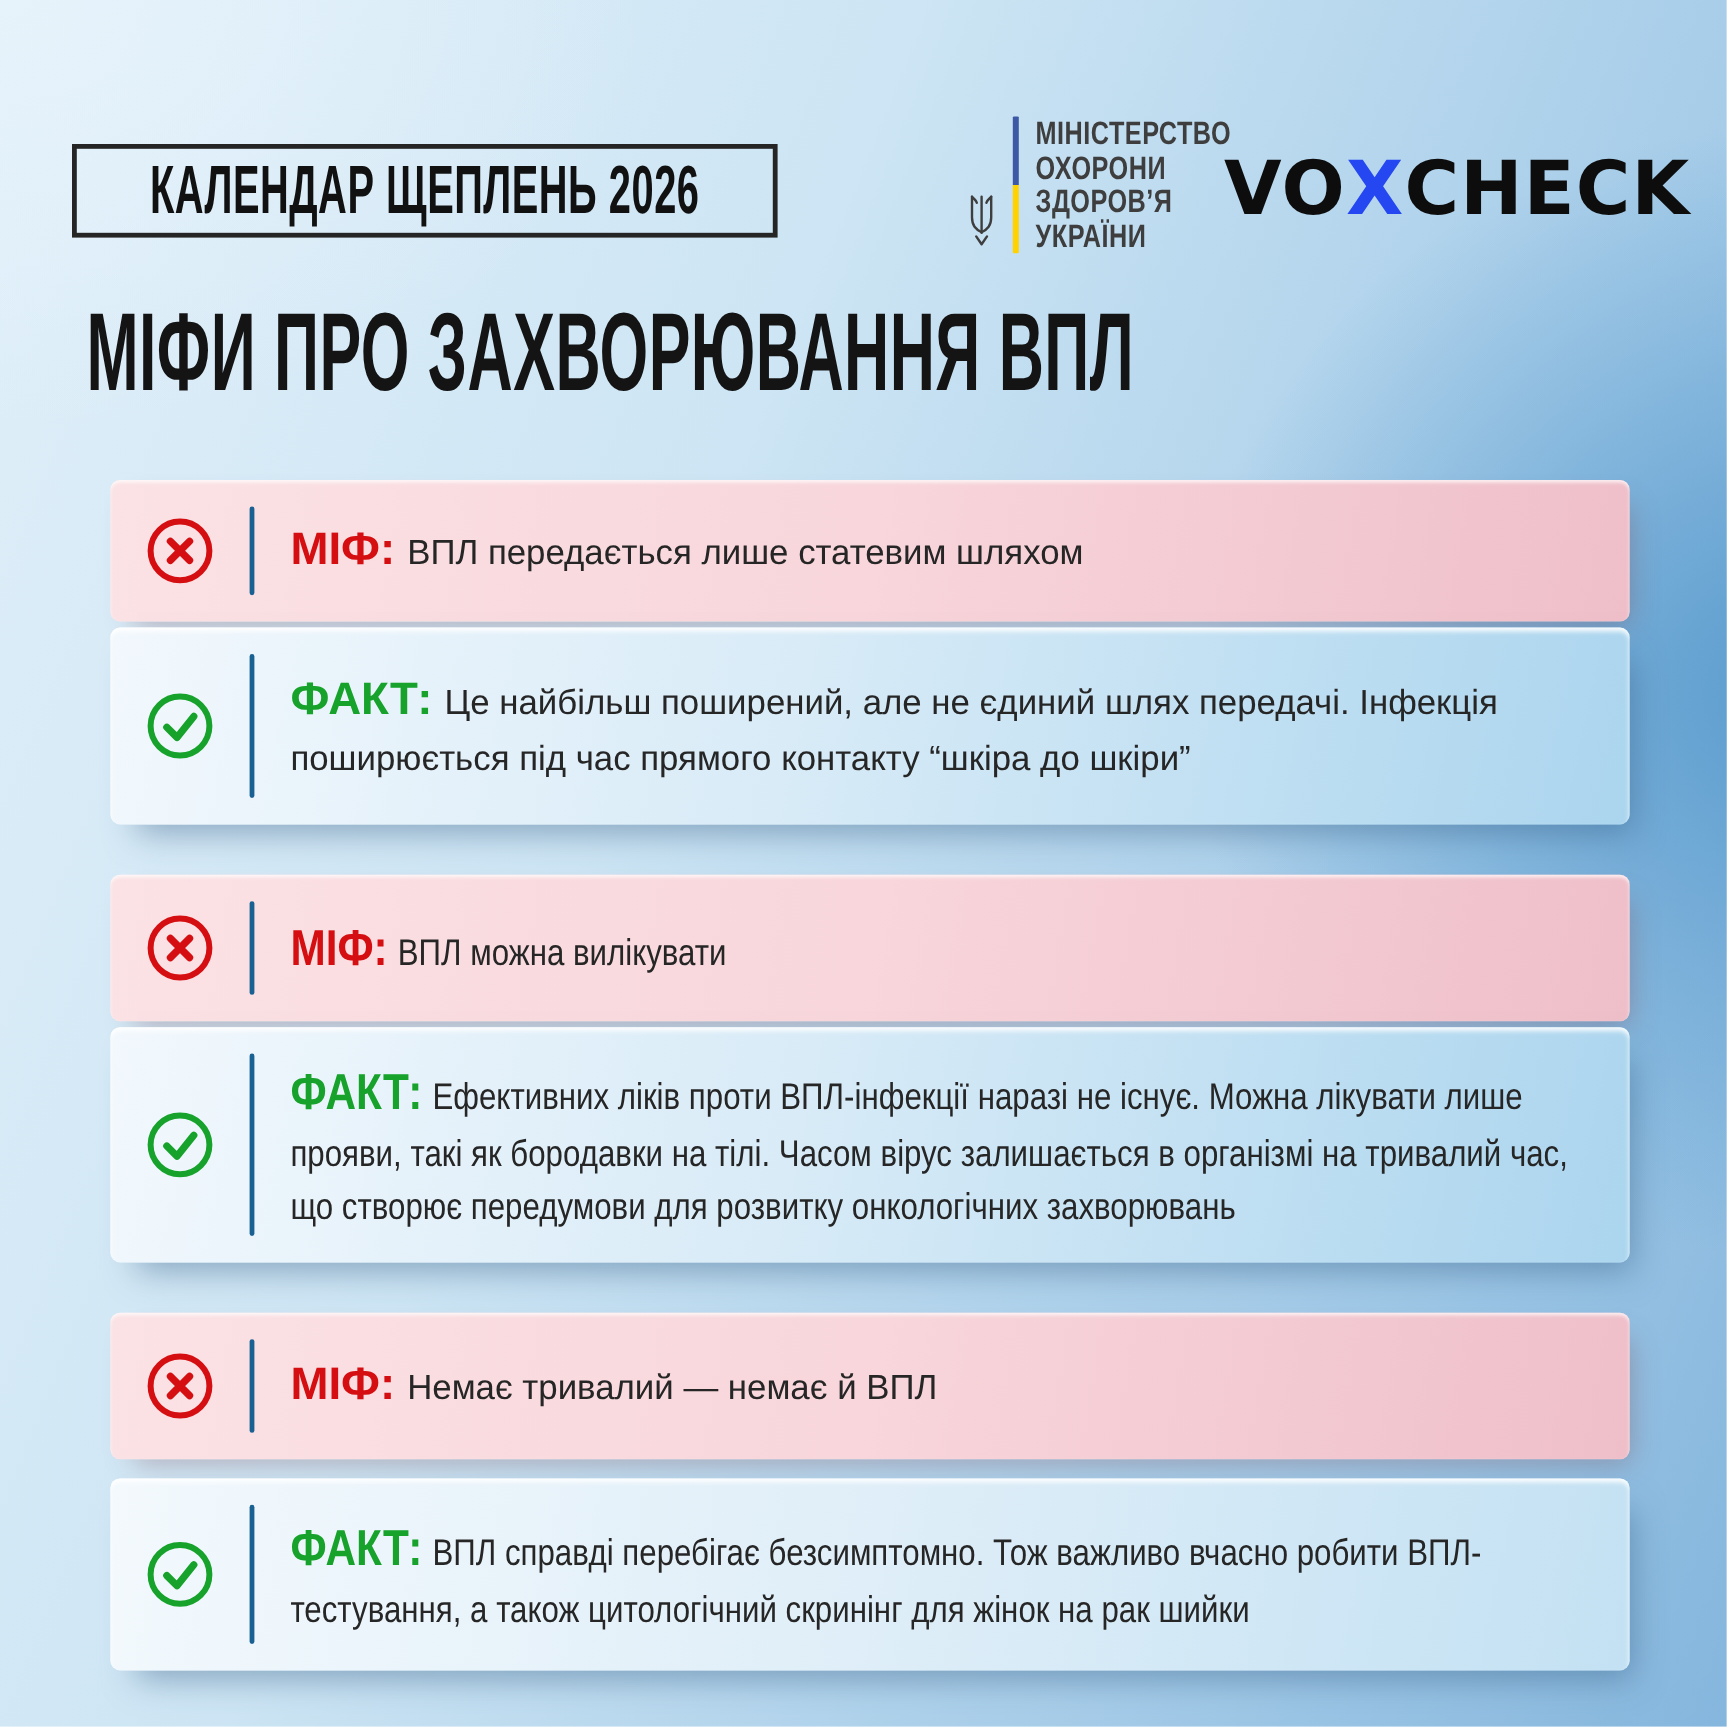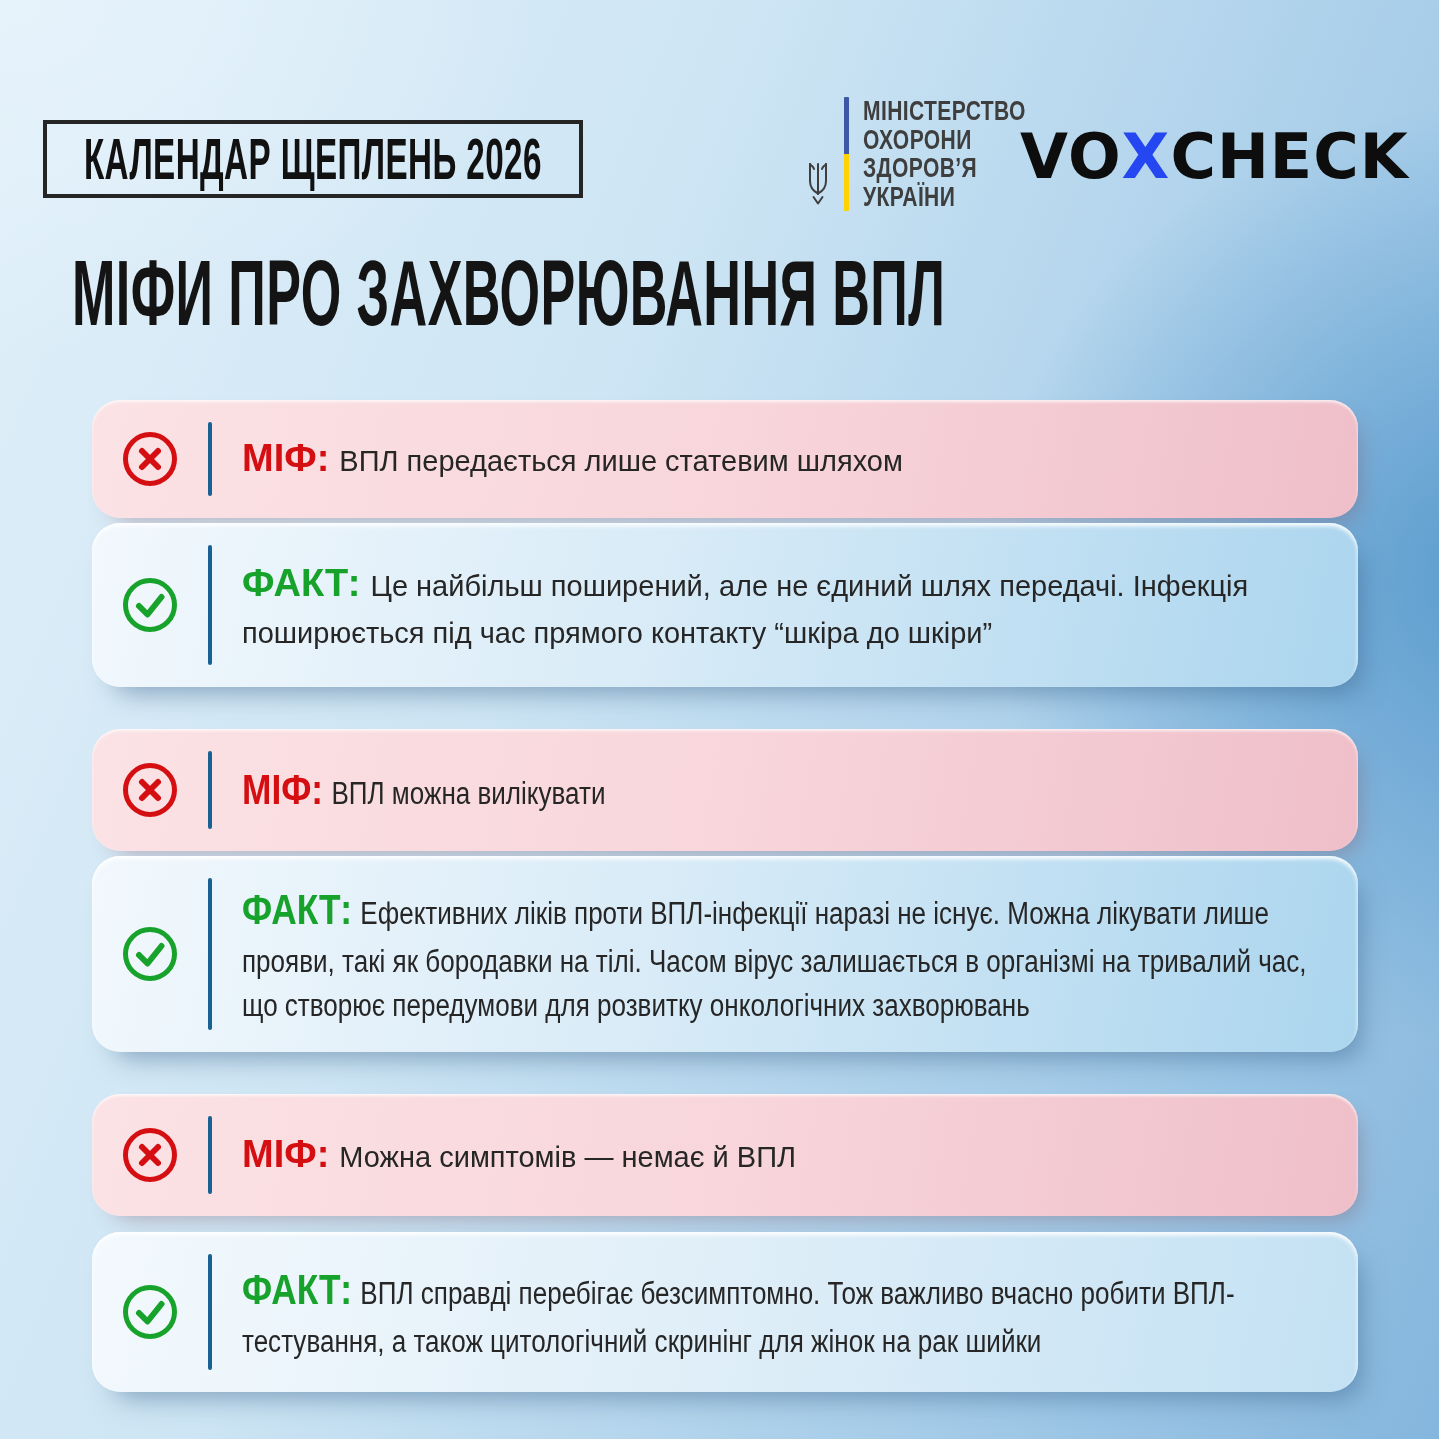--- a/index.html
+++ b/index.html
@@ -10,21 +10,21 @@
   .canvas{
     position:relative;width:1439px;height:1439px;
     background:
       radial-gradient(ellipse 820px 760px at 104% 40%, rgba(88,154,205,0.95), rgba(88,154,205,0) 62%),
       radial-gradient(ellipse 900px 600px at 0% 0%, rgba(231,243,251,0.9), rgba(231,243,251,0) 60%),
       linear-gradient(112deg,#E0EFF9 0%,#CDE5F4 38%,#A4CBE8 75%,#85B6DD 100%);
   }
 
   
   .badge{
-    position:absolute;left:43px;top:120px;width:540px;height:78px;
+    position:absolute;left:60px;top:120px;width:588px;height:78px;
     border:4px solid #252525;box-sizing:border-box;
     display:flex;align-items:center;justify-content:center;
   }
   .badge-text{
     font-weight:800;font-size:40px;color:#111;white-space:nowrap;
     transform:scale(0.83,1.42);letter-spacing:0.5px;
   }
 
   .ministry{position:absolute;left:804px;top:94px;display:flex;align-items:flex-end;}
   .tryzub{margin-top:3px;}
@@ -49,21 +49,21 @@
   .page-title{position:absolute;left:72px;top:260px;height:100px;display:flex;}
   .title-text{
     font-weight:800;font-size:66px;color:#141414;white-space:nowrap;
     transform:scale(0.79,1.40);transform-origin:left center;letter-spacing:0.5px;
   }
 
   
   .cards{position:absolute;left:92px;top:400px;width:1266px;}
   .card{margin-bottom:42px;}
   .sec{
-    display:flex;align-items:center;border-radius:28px;position:relative;box-sizing:border-box;
+    display:flex;align-items:center;border-radius:8px;position:relative;box-sizing:border-box;
   }
   .sec-myth{
     min-height:118px;
     background:linear-gradient(100deg,#FBE2E5 0%,#F8D6DB 50%,#EFBFC9 100%);
     box-shadow:10px 12px 22px -10px rgba(130,90,105,0.45), inset 0 2px 3px rgba(255,255,255,0.75);
   }
   .sec-fact{
     margin-top:5px;
     background:linear-gradient(102deg,#F2F8FD 0%,#D8EBF7 45%,#ABD5EE 100%);
     box-shadow:12px 16px 26px -10px rgba(55,95,135,0.5), inset 0 3px 4px rgba(255,255,255,0.95);
@@ -208,21 +208,21 @@
           <svg width="60" height="60" viewBox="0 0 60 60">
             <g fill="none" stroke-linecap="round" stroke="#D50F11">
               <circle cx="30" cy="30" r="24.5" stroke-width="5"></circle>
               <path d="M22 22 L38 38 M38 22 L22 38" stroke-width="6"></path>
             </g>
           </svg>
         </div>
         <div class="vline"></div>
         <div class="content">
           <div class="content-inner">
-            <span class="lbl lbl-myth">МІФ:</span><span>Можна симптомів — немає й ВПЛ</span>
+            <span class="lbl lbl-myth">МІФ:</span><span>Немає тривалий — немає й ВПЛ</span>
           </div>
         </div>
       </div>
       <div class="sec sec-fact f3 condensed">
         <div class="icon-cell">
           <svg width="60" height="60" viewBox="0 0 60 60">
             <g fill="none" stroke-linecap="round" stroke-linejoin="round" stroke="#17A22B">
               <circle cx="30" cy="30" r="24.5" stroke-width="5"></circle>
               <path d="M19 31 L27.5 39.5 L41.5 22" stroke-width="6"></path>
             </g>

